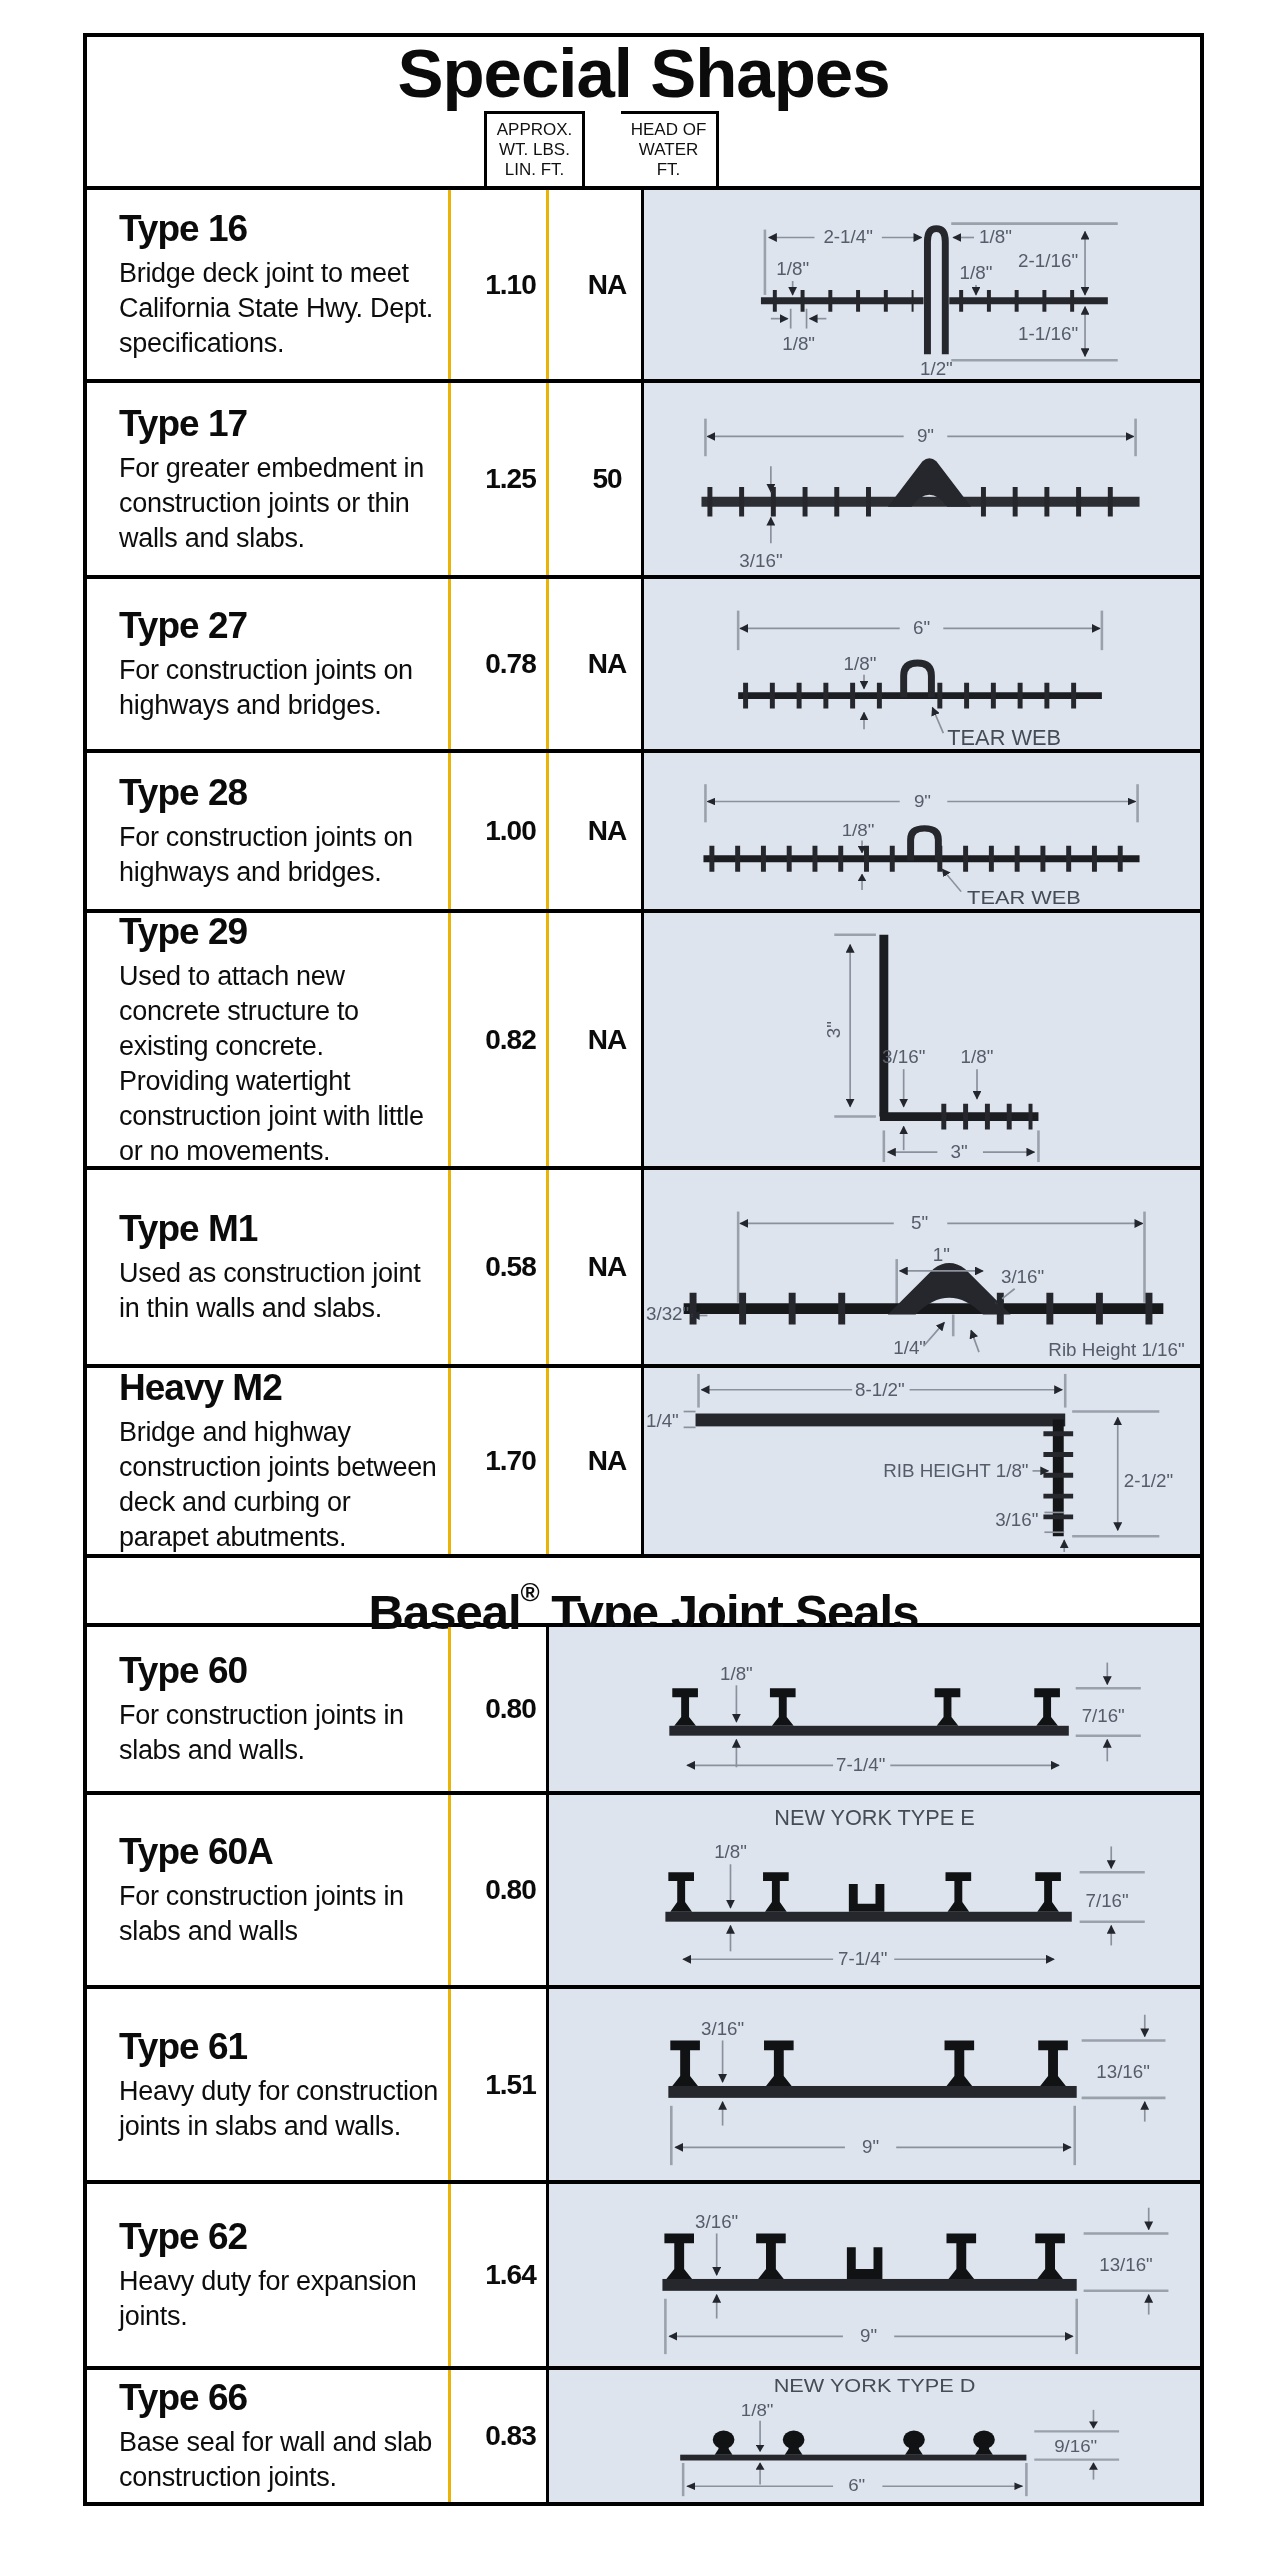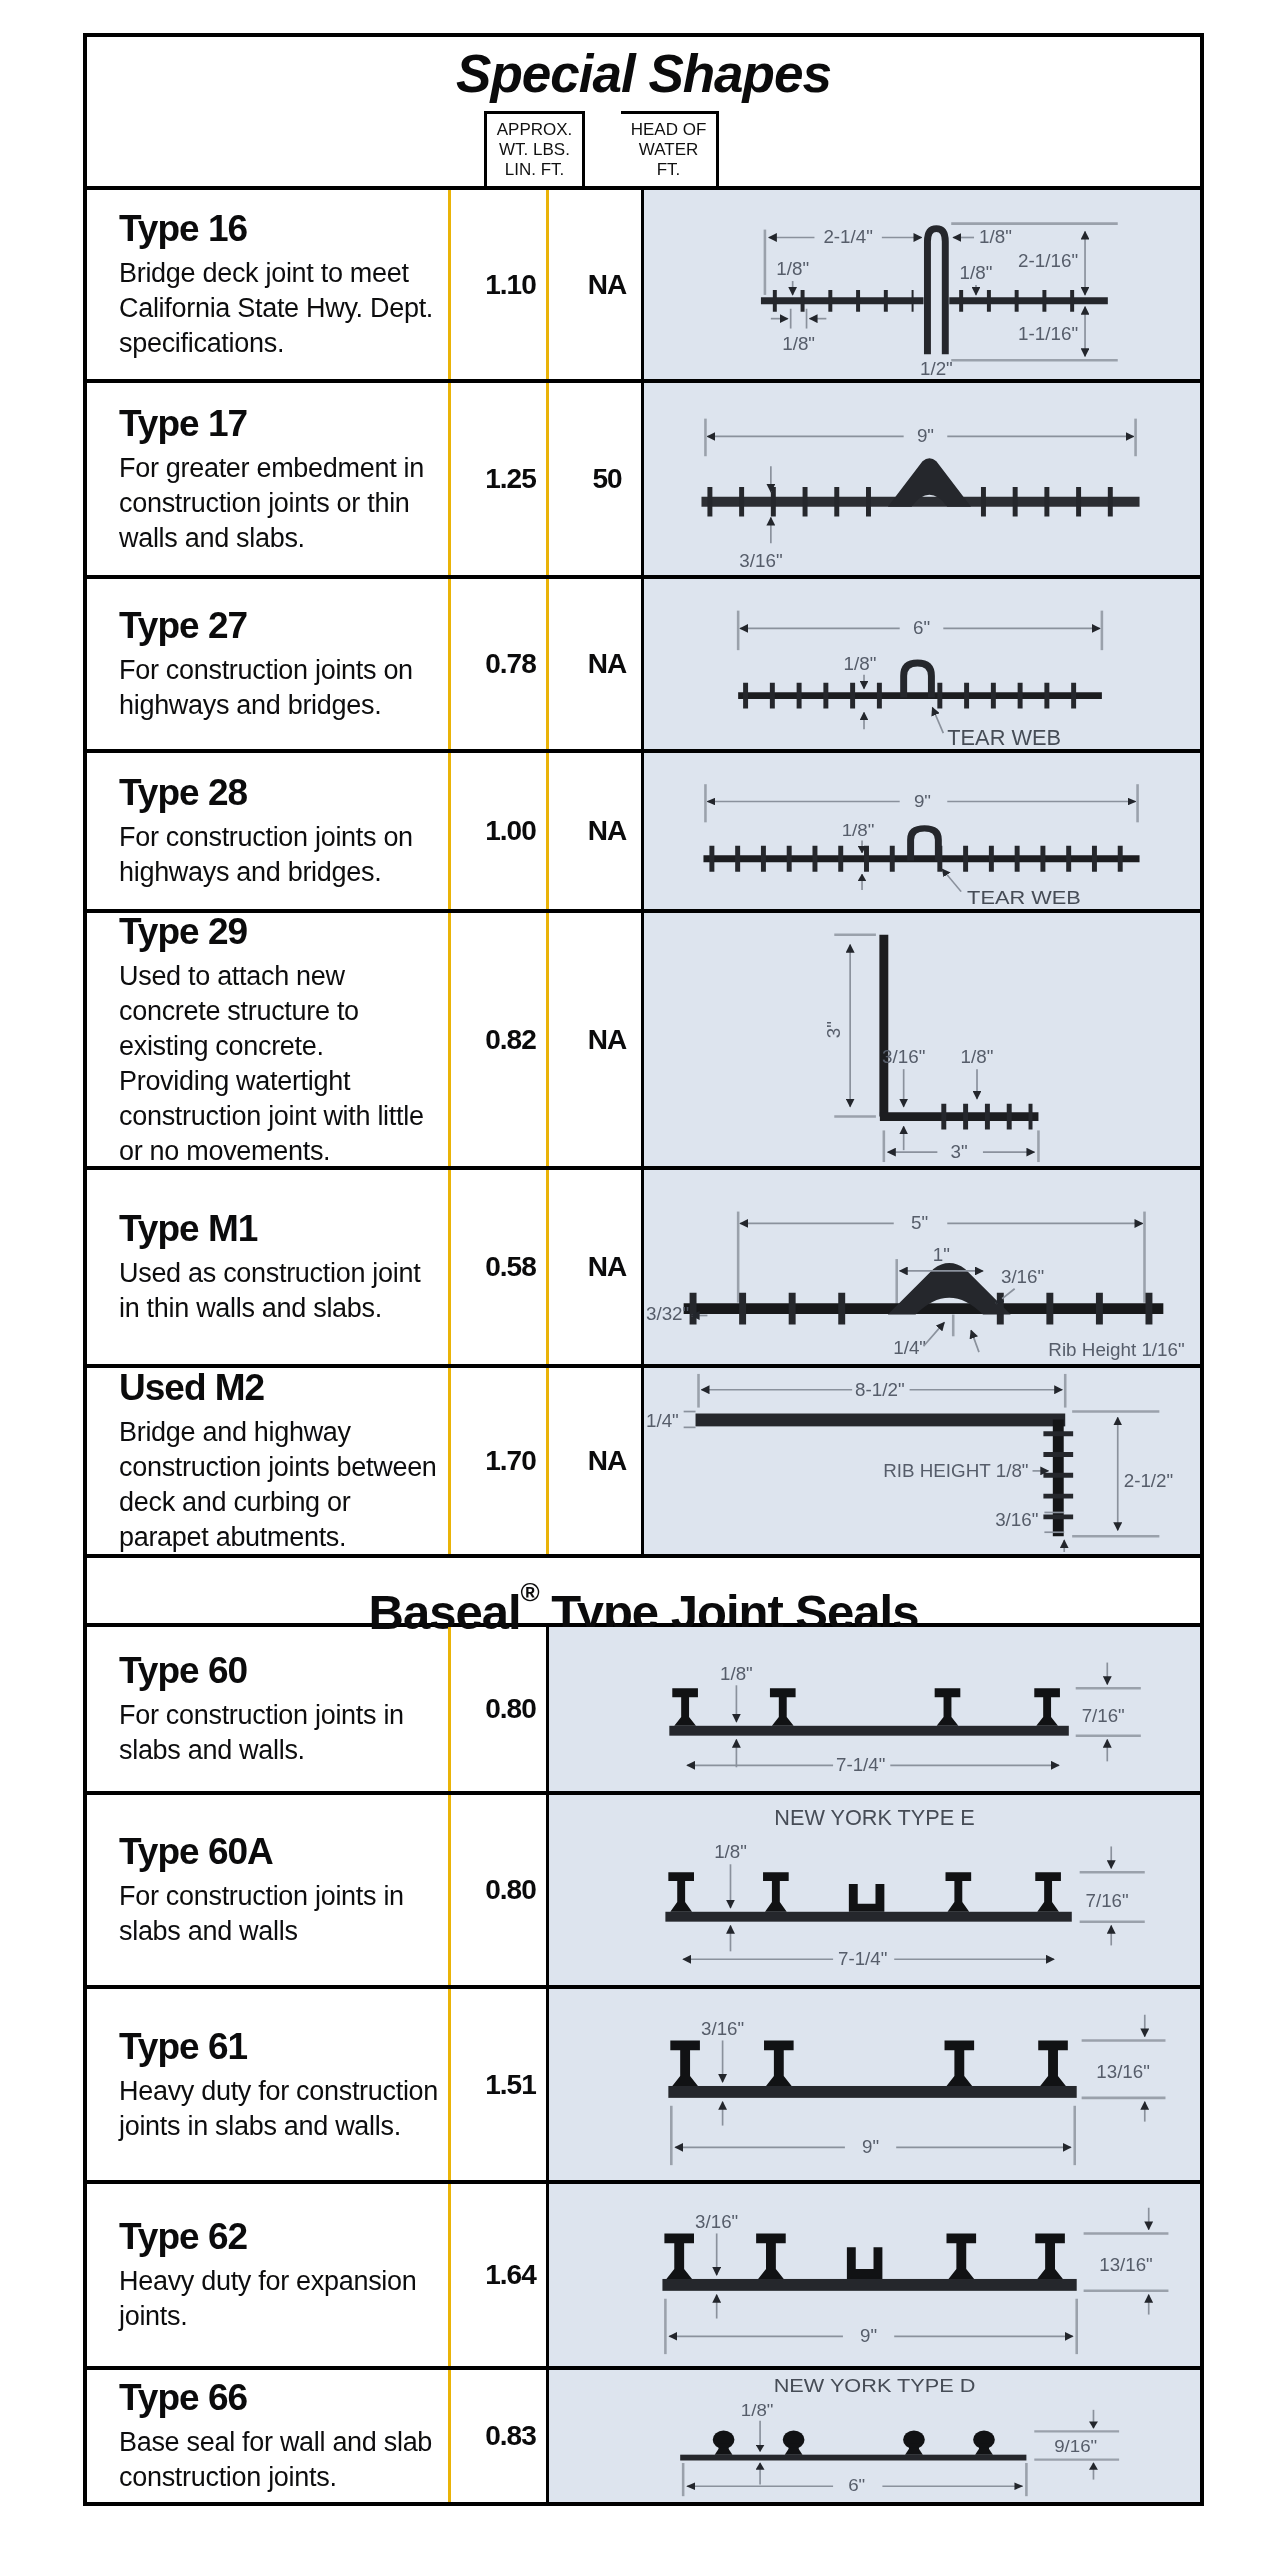--- a/index.html
+++ b/index.html
@@ -1,21 +1,21 @@
 <!DOCTYPE html>
 <html><head>
 <meta charset="utf-8">
 <style>
   html,body{margin:0;padding:0;background:#ffffff;}
   body{width:1288px;height:2576px;position:relative;font-family:"Liberation Sans",sans-serif;color:#0b0b0c;}
   .table{position:absolute;left:83px;top:33px;width:1121px;border:4px solid #000;background:#fff;box-sizing:border-box;}
   .row{display:flex;border-bottom:4px solid #000;box-sizing:border-box;position:relative;}
   .row:last-child{border-bottom:none;}
   .title-row{display:block;border-bottom:none;height:74px;text-align:center;}
-  .title-row .big{font-size:53px;font-weight:bold;letter-spacing:-1px;line-height:74px;font-style:italic;}
+  .title-row .big{font-size:69px;font-weight:bold;letter-spacing:-1px;line-height:74px;}
   .baseal-row{display:block;height:69px;text-align:center;border-bottom:4px solid #000;}
   .baseal-row .big{font-size:49px;font-weight:bold;letter-spacing:-1px;line-height:69px;}
   .baseal-row sup{font-size:26px;vertical-align:28px;}
   .hdr-row{height:79px;border-bottom:4px solid #000;gap:36px;}
   .hdr-spacer{width:361px;}
   .hdr-box{width:101px;border:3px solid #000;border-bottom:none;box-sizing:border-box;display:flex;flex-direction:column;justify-content:center;text-align:center;font-size:17px;line-height:20px;color:#111;}
   .hdr-box.b2{width:98px;border-left:none;}
   .c-desc{width:361px;box-sizing:border-box;padding:10px 8px 10px 32px;display:flex;flex-direction:column;justify-content:center;}
   .c-wt,.c-head{width:98px;box-sizing:border-box;border-left:3px solid #eab308;display:flex;align-items:center;justify-content:center;font-weight:bold;font-size:28px;letter-spacing:-1px;padding-left:24px;}
   .c-head{width:95px;}
@@ -240,21 +240,21 @@
         <line class="dl" x1="282" y1="178" x2="303" y2="154" marker-end="url(#ar)"></line>
         <line class="dlg" x1="312" y1="146" x2="312" y2="168"></line>
         <line class="dl" x1="338" y1="184" x2="330" y2="162" marker-end="url(#ar)"></line>
         <text class="dt" x="408" y="188">Rib Height 1/16"</text>
       </svg>
     </div>
   </div>
 
   <div class="row" style="height:190px">
     <div class="c-desc">
-      <div class="type-title">Used M2</div>
+      <div class="type-title">Heavy M2</div>
       <div class="type-desc">Bridge and highway construction joints between deck and curbing or parapet abutments.</div>
     </div>
     <div class="c-wt">1.70</div>
     <div class="c-head">NA</div>
     <div class="c-diag">
       <svg viewBox="0 0 561 188" preserveAspectRatio="none">
         <rect class="sh" x="52" y="46" width="373" height="13" fill="#141517"></rect>
         <line class="sh" x1="418" y1="52" x2="418" y2="170" stroke="#141517" stroke-width="11"></line>
         <line class="rib" x1="418" y1="64" x2="418" y2="166" stroke-width="30" stroke-dasharray="5 16" stroke="#141517"></line>
         <line class="dlg" x1="55" y1="6" x2="55" y2="40"></line>

